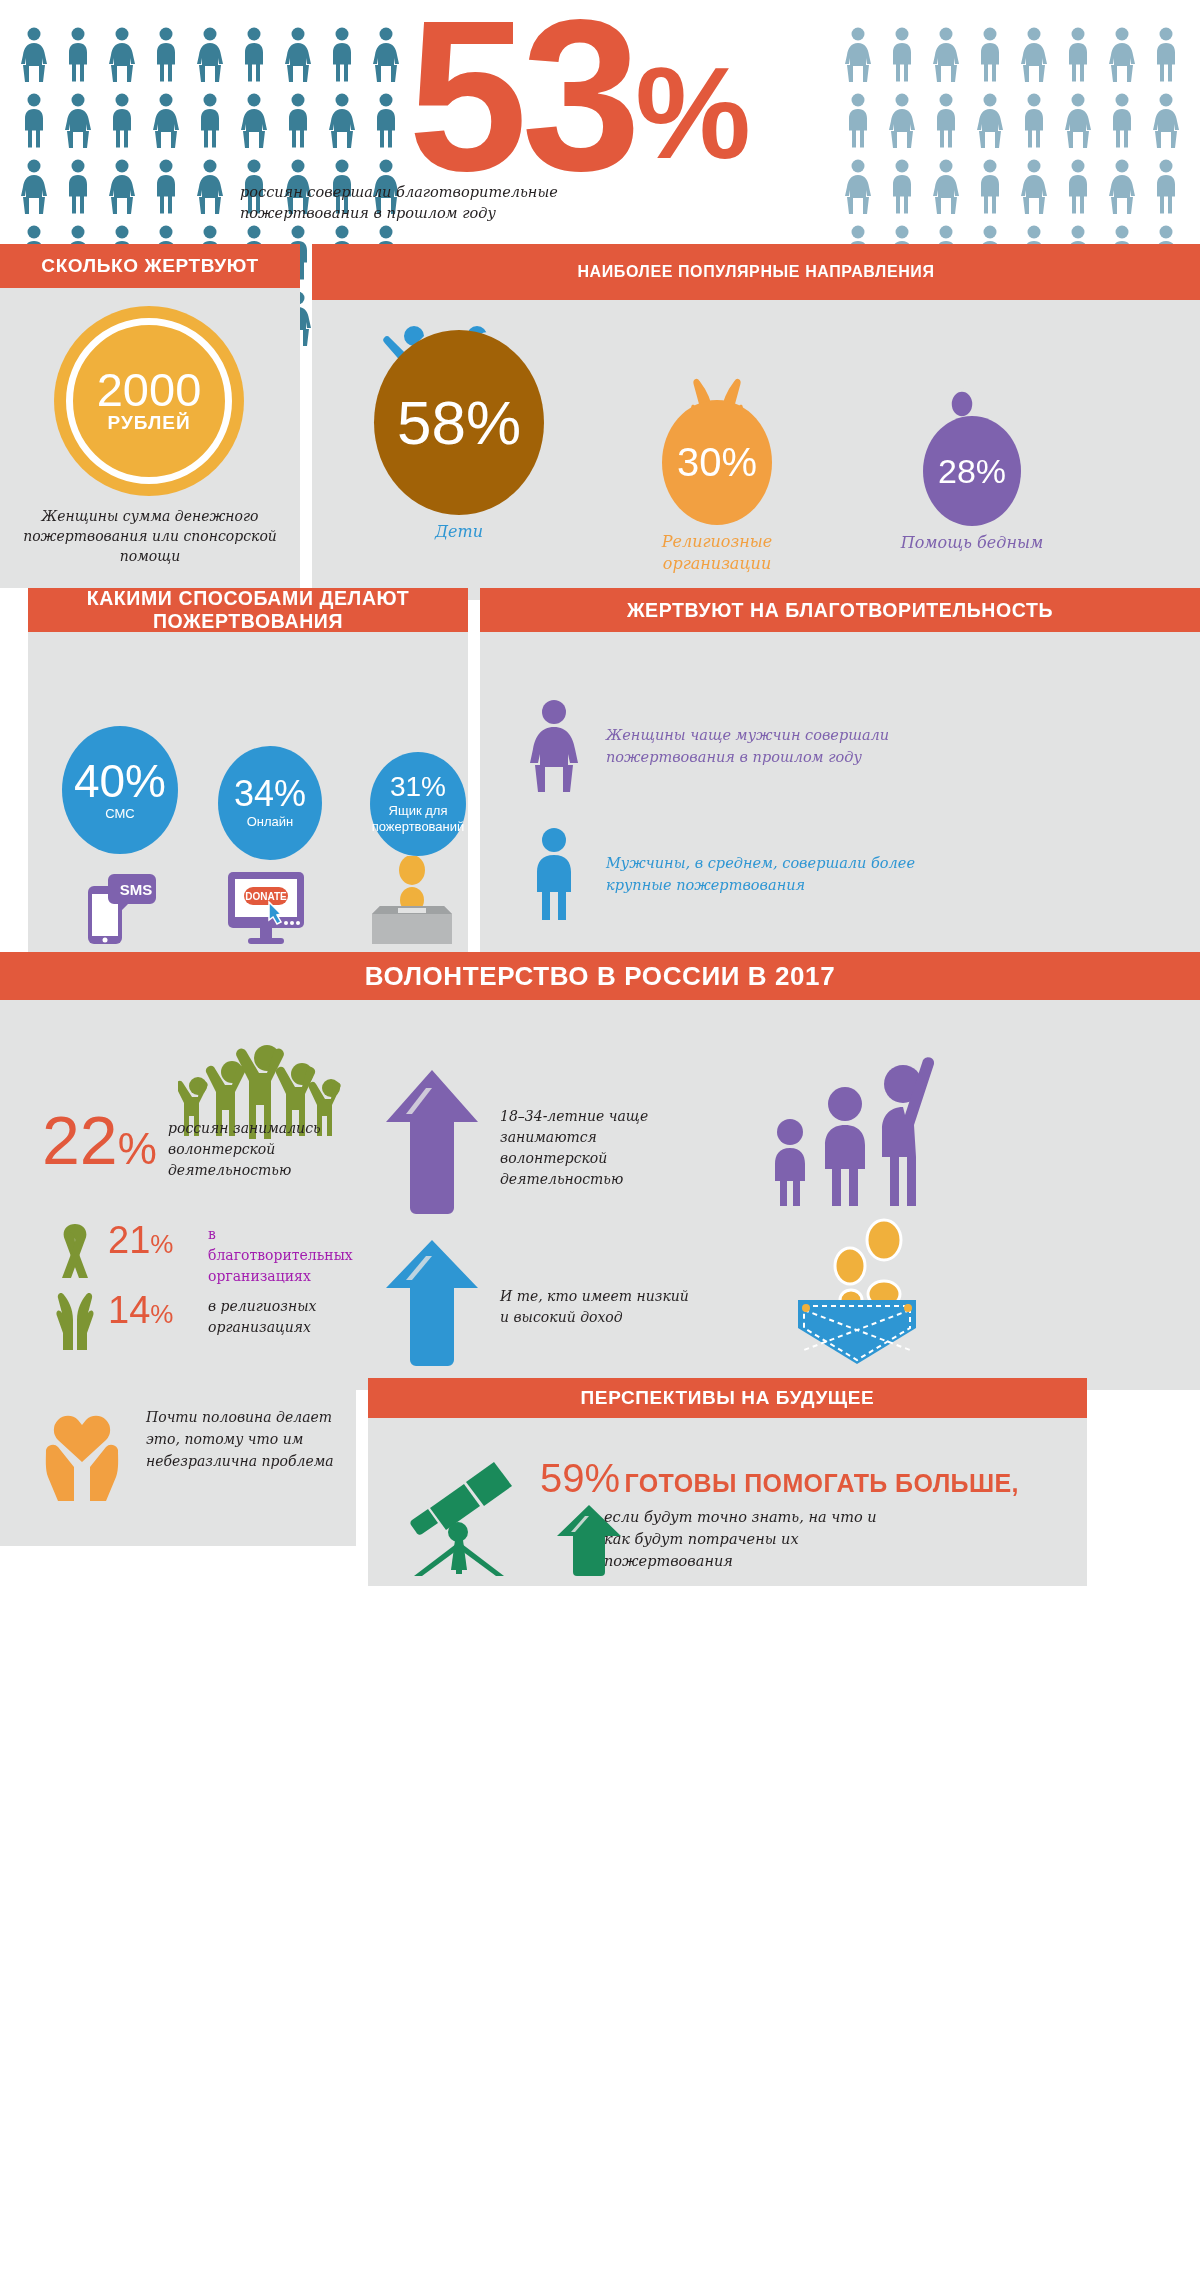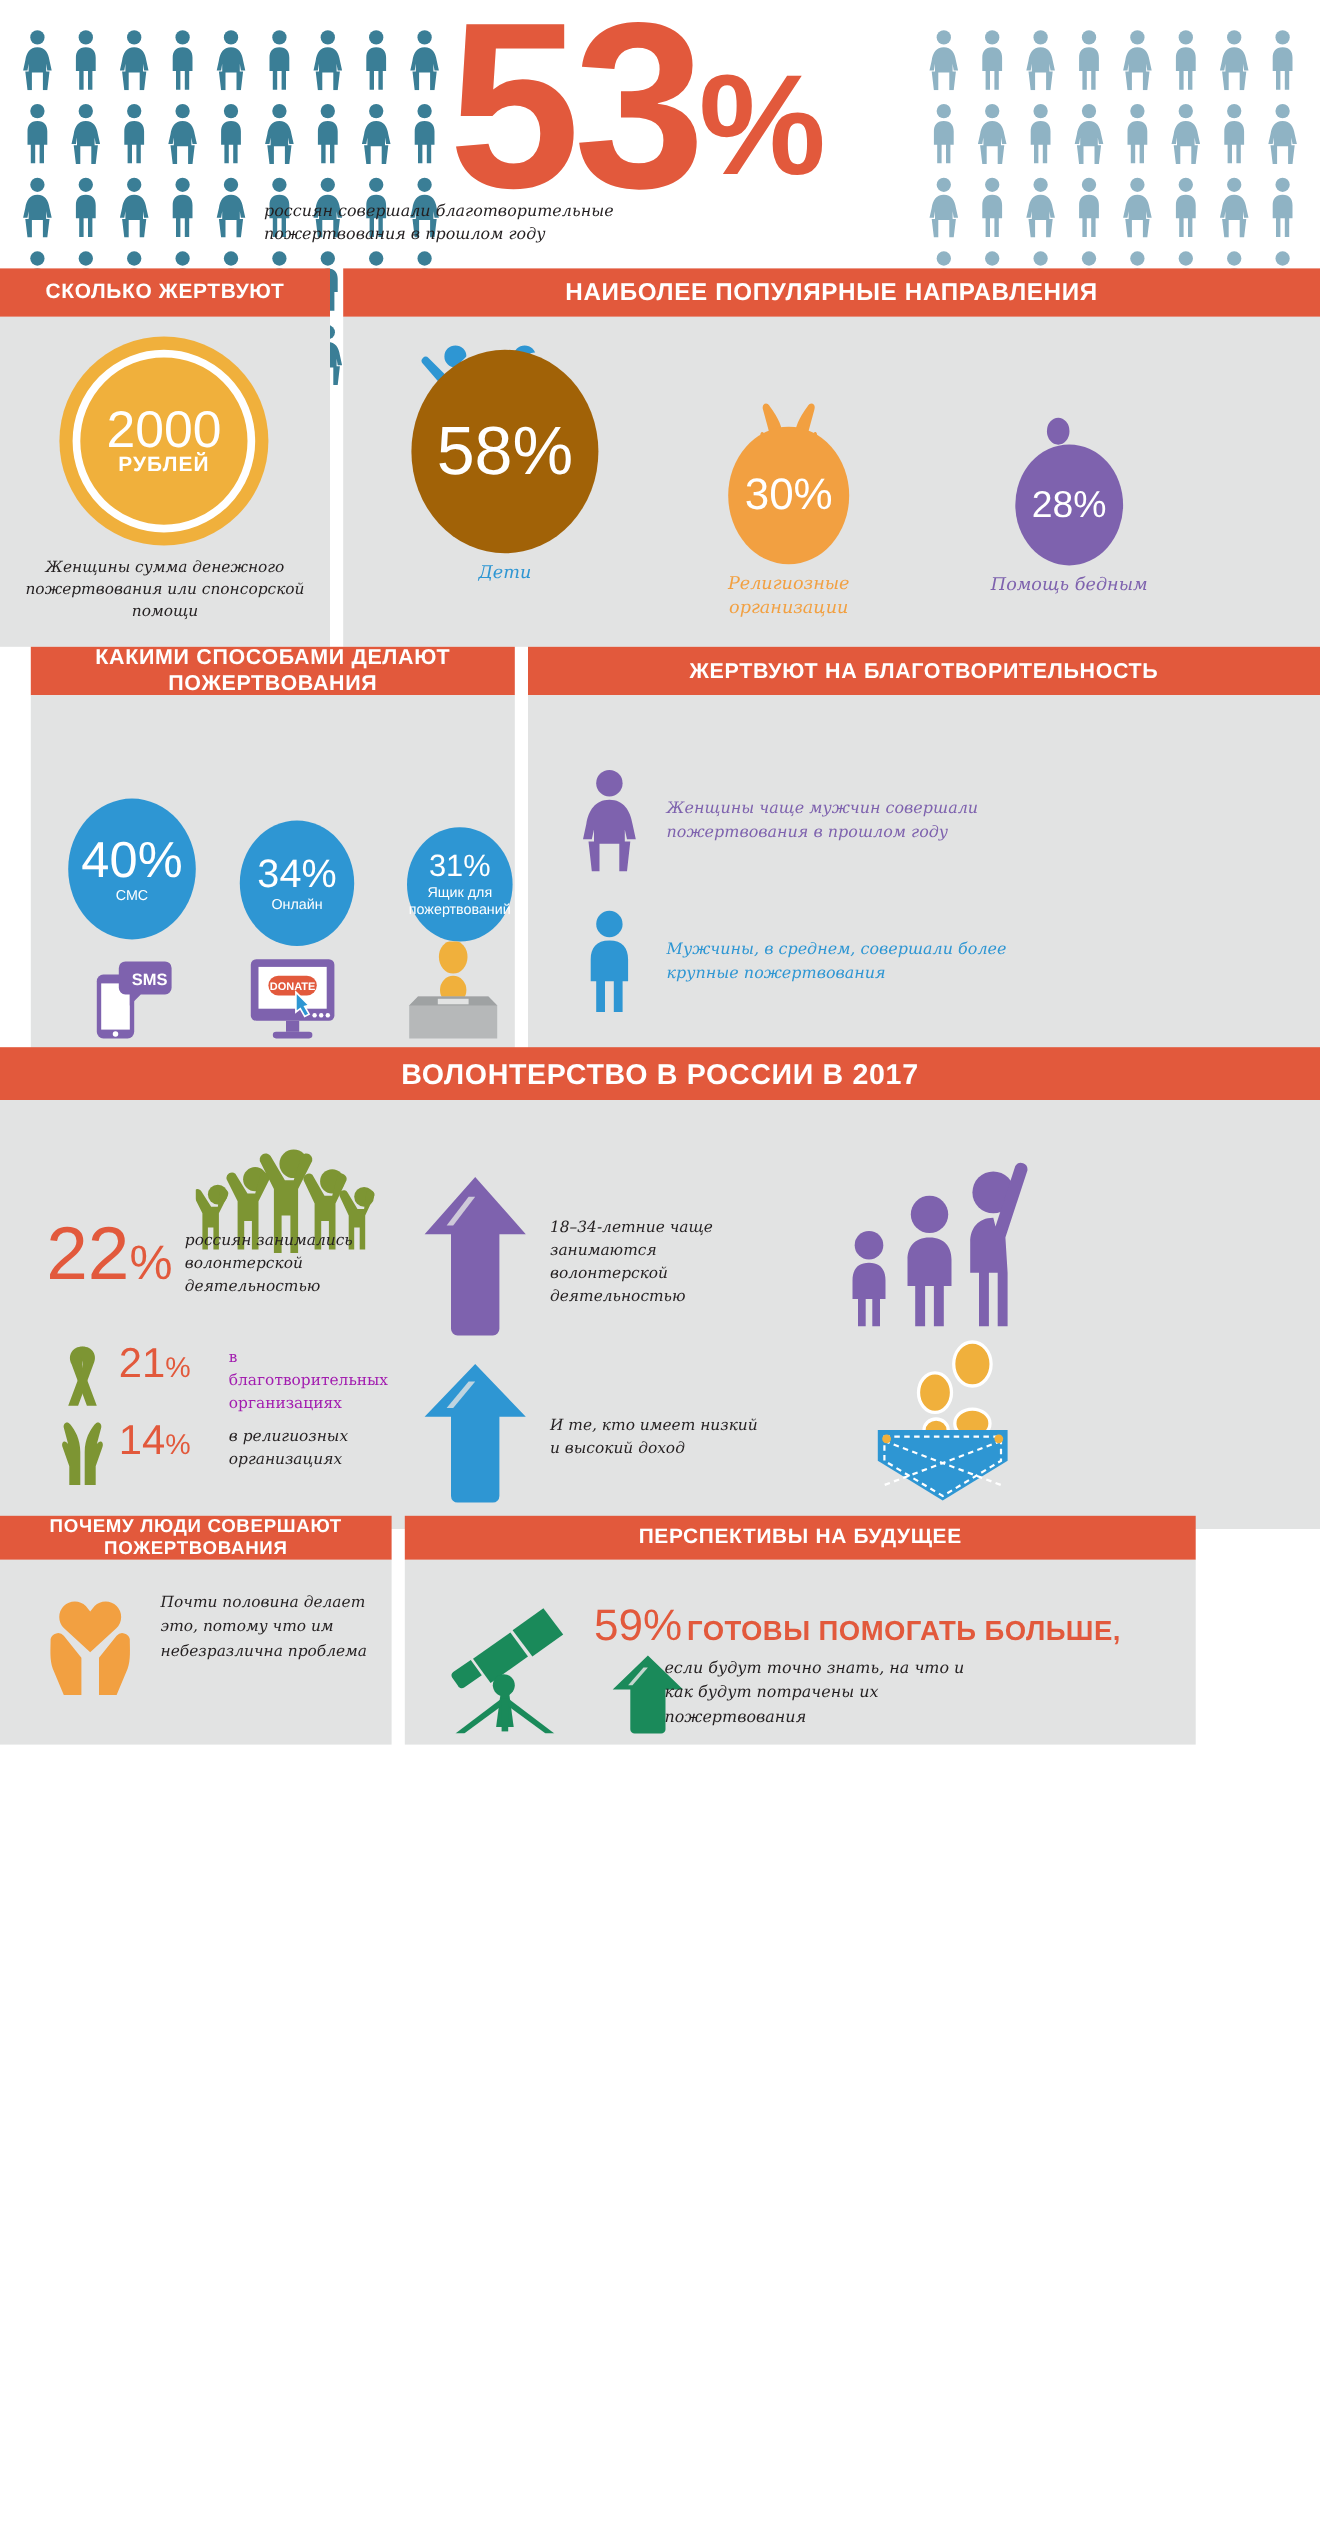--- a/index.html
+++ b/index.html
@@ -40,21 +40,21 @@
     font-weight:bold; letter-spacing:.6px;
     display:flex; align-items:center; justify-content:center;
     text-transform:uppercase;
   }
   .panel-body { background:#e2e3e3; }
 
   
   .r1-left  { left:0px;   top:244px; width:300px; }
   .r1-right { left:312px; top:244px; width:888px; }
   .r1-left .panel-head  { height:44px; font-size:19px; }
-  .r1-right .panel-head { height:44px; font-size:22px; }
+  .r1-right .panel-head { height:56px; font-size:16px; }
   .r1-left .panel-body  { height:300px; position:relative; }
   .r1-right .panel-body { height:300px; position:relative; }
 
   .coin { position:absolute; left:54px; top:18px; width:190px; height:190px;
           border-radius:50%; background:#f0b03c; }
   .coin-ring { position:absolute; left:12px; top:12px; right:12px; bottom:12px;
           border-radius:50%; border:7px solid #fff; display:flex;
           flex-direction:column; align-items:center; justify-content:center; }
   .coin-num { color:#fff; font-size:47px; font-weight:400; line-height:44px;
           font-family:"Liberation Sans", sans-serif; letter-spacing:0px;}
@@ -726,21 +726,20 @@
         <path d="M32 88 h106 v22 l-53 32 l-53 -32 z" fill="none" stroke="#fff" stroke-width="2" stroke-dasharray="5 4"></path>
         <path d="M32 92 l106 40 M138 92 l-106 40" stroke="#fff" stroke-width="2" stroke-dasharray="5 4" fill="none"></path>
         <circle cx="34" cy="90" r="4" fill="#f0b03c"></circle>
           <circle cx="136" cy="90" r="4" fill="#f0b03c"></circle>
       </svg>
 
     </div>
   </div>
 
   <div class="band r4-left">
-    <div class="panel-head">Почему люди совершают пожертвования</div>
     <div class="panel-body">
       <svg style="position:absolute;left:32px;top:28px;" width="100" height="100" viewBox="0 0 100 100">
         <path d="M50 56 L26 34 a14 14 0 0 1 20 -20 l4 5 l4 -5 a14 14 0 0 1 20 20 z" fill="#f2a041"></path>
         <path d="M14 44 a7 7 0 0 1 12 -3 l16 20 v34 h-16 l-10 -24 c-3 -8 -2 -18 -2 -27 z" fill="#f2a041"></path>
         <path d="M86 44 a7 7 0 0 0 -12 -3 l-16 20 v34 h16 l10 -24 c3 -8 2 -18 2 -27 z" fill="#f2a041"></path>
       </svg>
       <div class="why-txt">Почти половина делает  это, потому что им небезразлична проблема</div>
     </div>
   </div>
 

